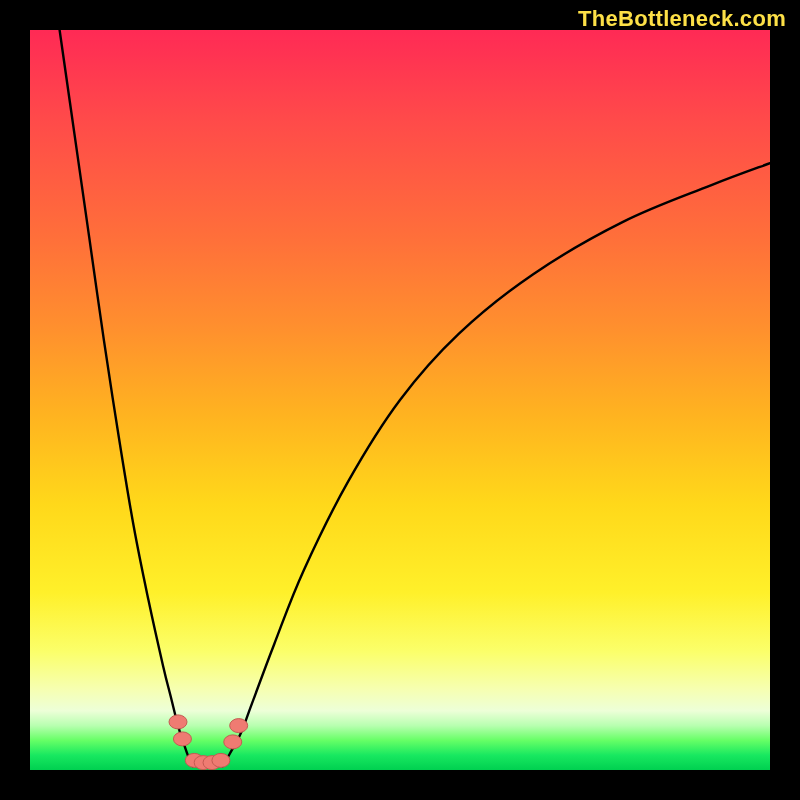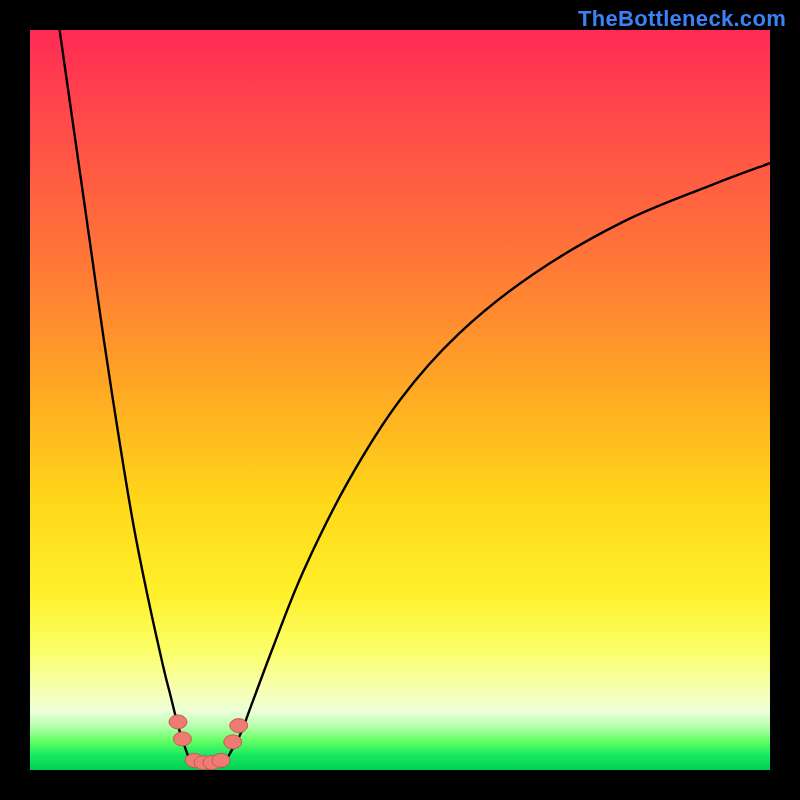--- a/index.html
+++ b/index.html
@@ -40,21 +40,21 @@
       #b8ffb0 94%,
       #66ff66 96%,
       #18e860 98%,
       #00d050 100%
     );
   }
   .watermark {
     position: absolute;
     top: 6px;
     right: 14px;
-    color: #3b82f6;
+    color: #fde047;
     font-size: 22px;
     font-weight: 600;
     letter-spacing: 0.3px;
     user-select: none;
   }
   svg.curve {
     position: absolute;
     top: 0; left: 0;
     width: 740px;
     height: 740px;

